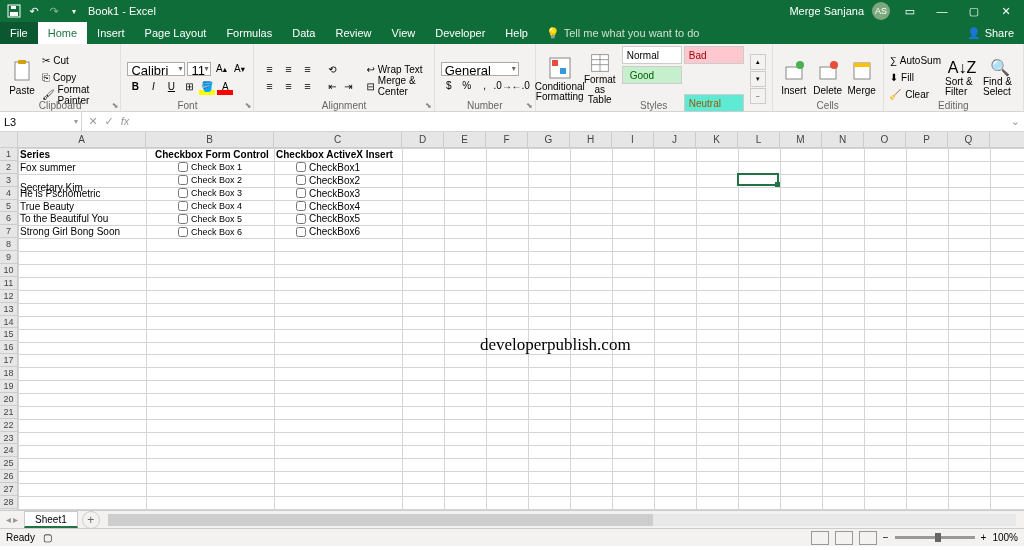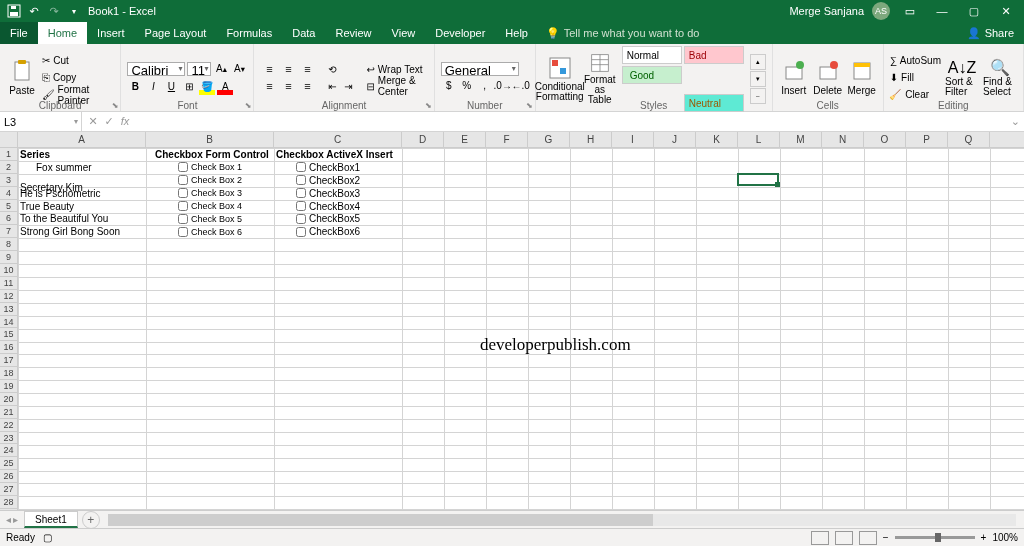--- a/index.html
+++ b/index.html
@@ -438,21 +438,21 @@
         <div class="cell-grid-line-h" style="top: 283.8px;"></div>
         <div class="cell-grid-line-h" style="top: 296.7px;"></div>
         <div class="cell-grid-line-h" style="top: 309.6px;"></div>
         <div class="cell-grid-line-h" style="top: 322.5px;"></div>
         <div class="cell-grid-line-h" style="top: 335.4px;"></div>
         <div class="cell-grid-line-h" style="top: 348.3px;"></div>
         <div class="cell-grid-line-h" style="top: 361.2px;"></div>
         <div class="cell bold" style="left: 0px; top: 0px; width: 128px;">Series</div>
         <div class="cell bold" style="left: 128px; top: 0px; width: 128px; margin-left: 7px;">Checkbox Form Control</div>
         <div class="cell bold" style="left: 256px; top: 0px; width: 128px;">Checkbox ActiveX Insert</div>
-        <div class="cell" style="left: 16px; top: 12.9px; width: 128px;">Fox summer</div>
+        <div class="cell" style="left: 0px; top: 12.9px; width: 128px;">Fox summer</div>
         <div class="cell" style="left: 0px; top: 33px; width: 128px;">Secretary Kim</div>
         <div class="cell" style="left: 0px; top: 38.7px; width: 128px; text-align: center;">He is Pschometric</div>
         <div class="cell" style="left: 0px; top: 51.6px; width: 128px;">True Beauty</div>
         <div class="cell" style="left: 0px; top: 64.5px; width: 128px;">To the Beautiful You</div>
         <div class="cell" style="left: 0px; top: 77.4px; width: 128px;">Strong Girl Bong Soon</div>
         <div class="cell" style="left: 158px; top: 12.9px; width: 90px;">
           <label class="checkbox-ctrl"><input type="checkbox" style="">Check Box 1</label>
         </div>
         <div class="cell" style="left: 158px; top: 25.8px; width: 90px;">
           <label class="checkbox-ctrl"><input type="checkbox" style="">Check Box 2</label>

